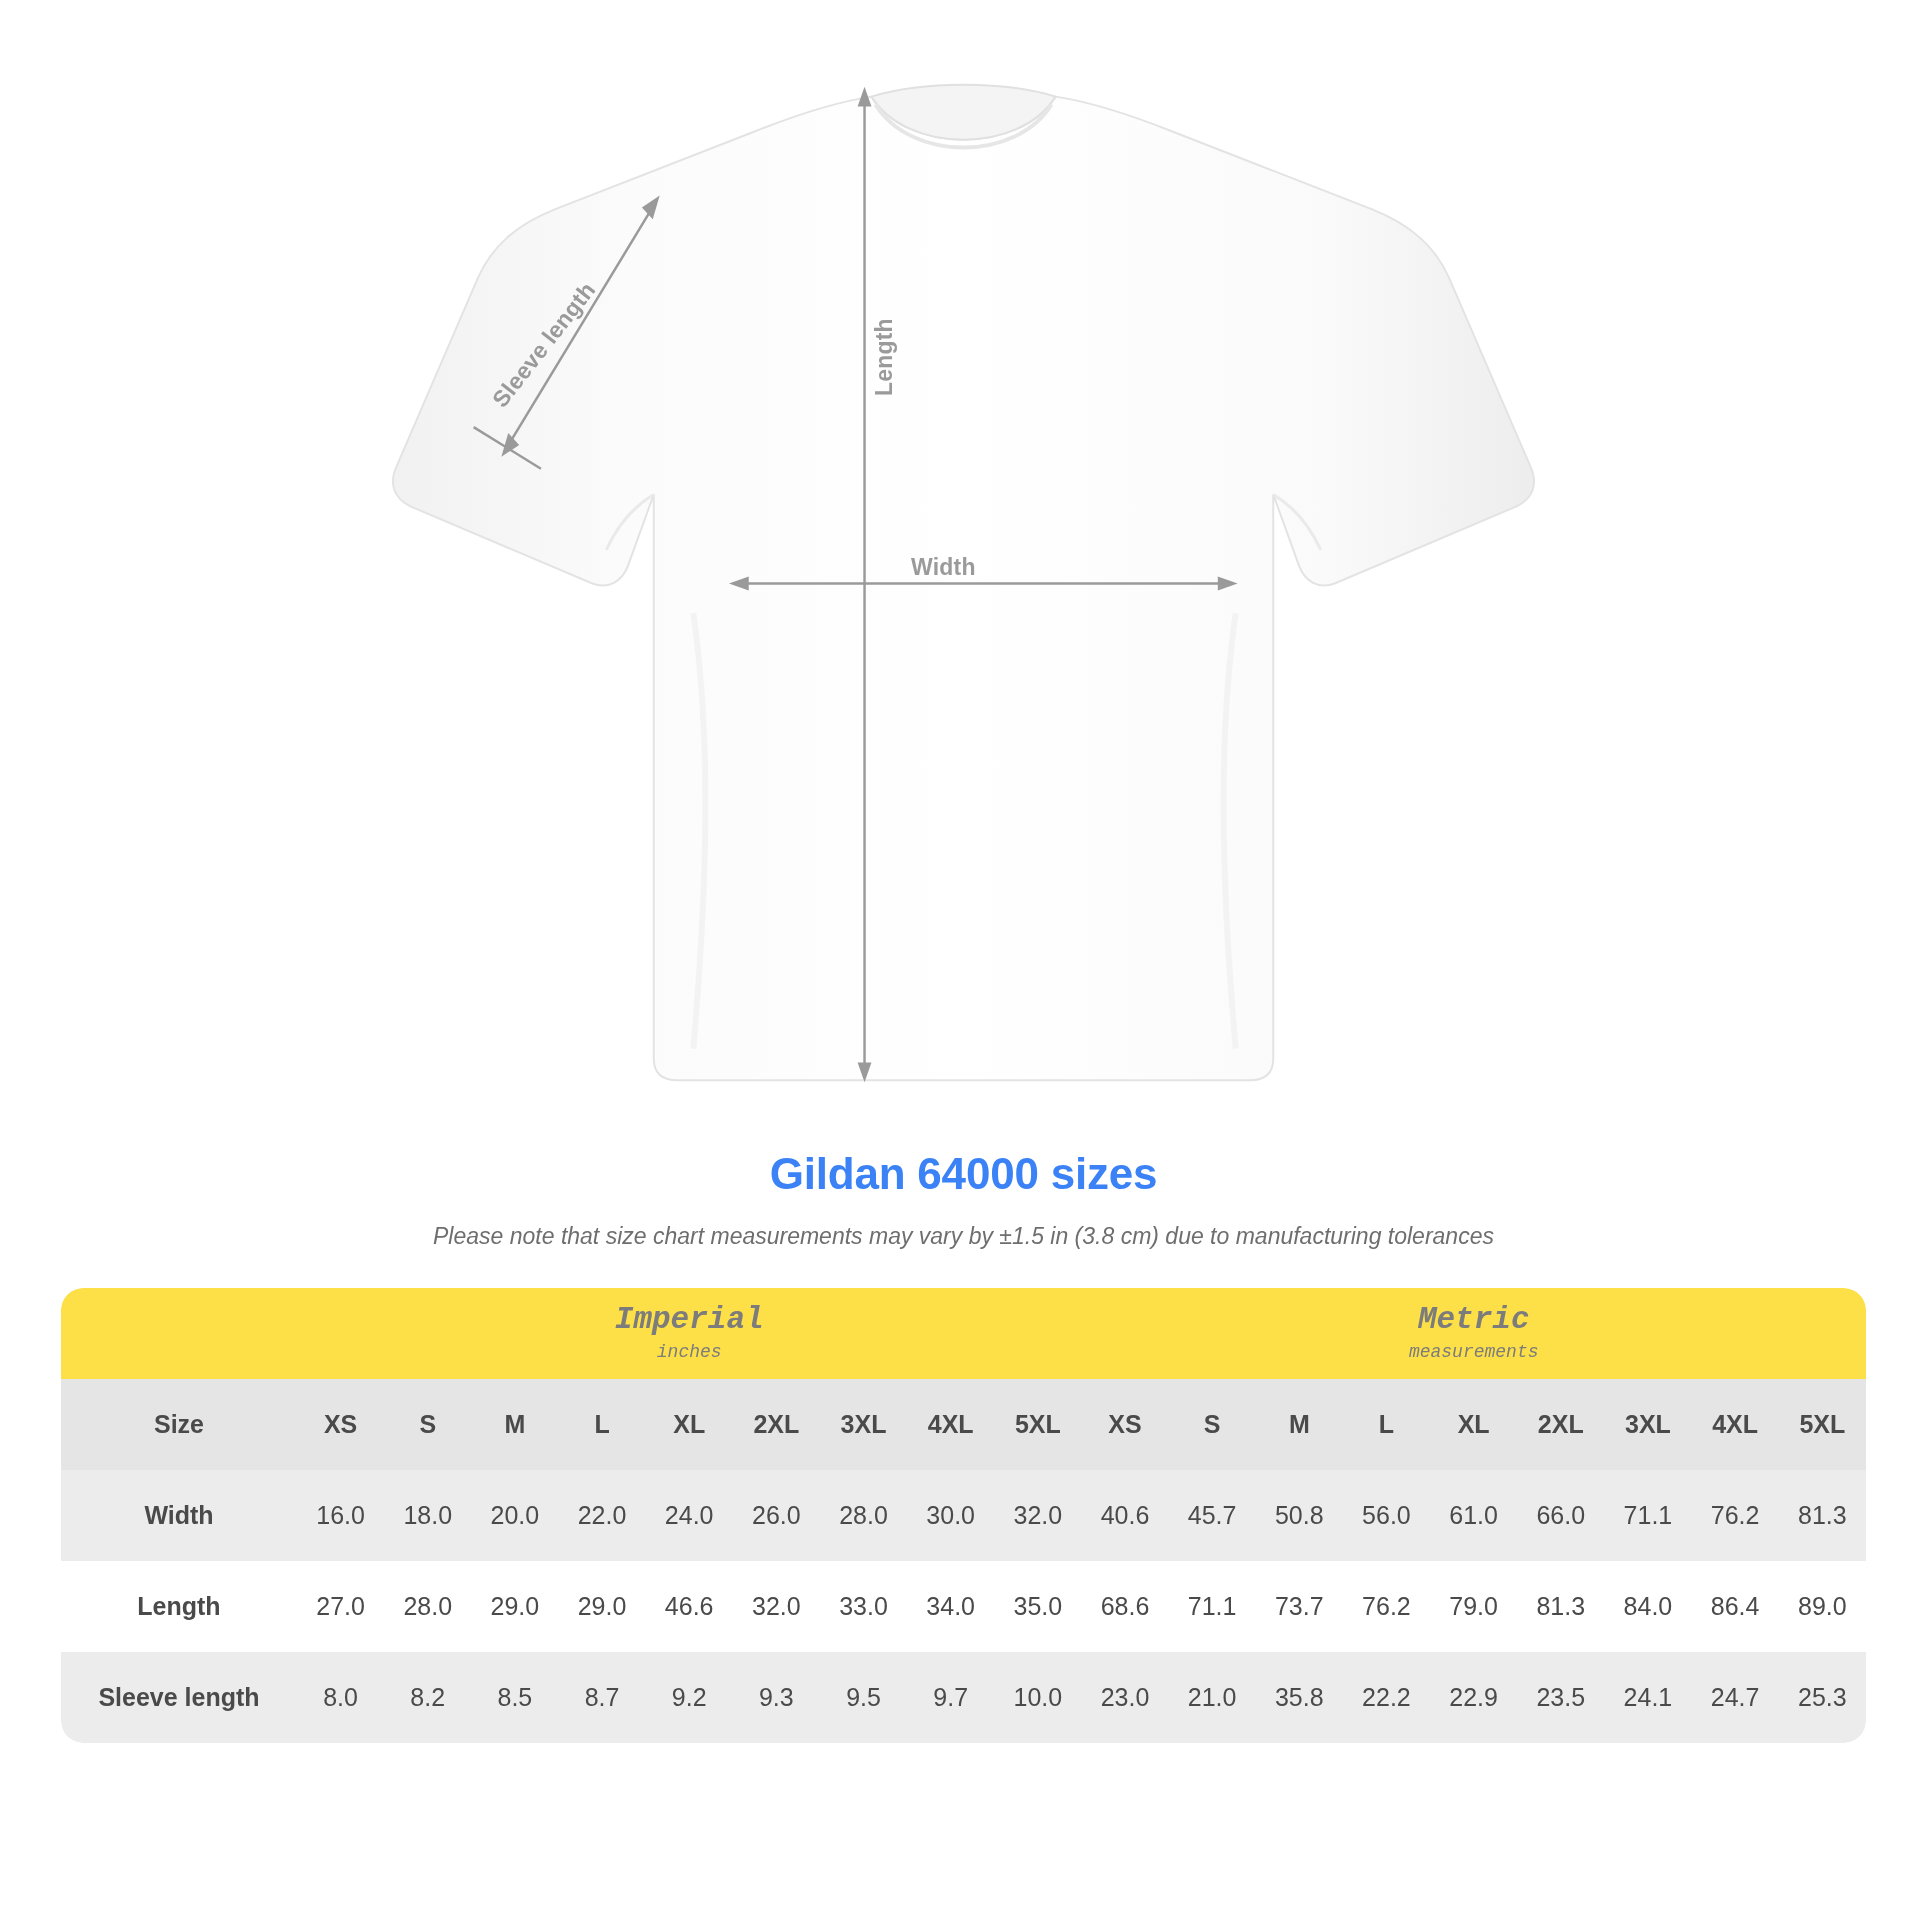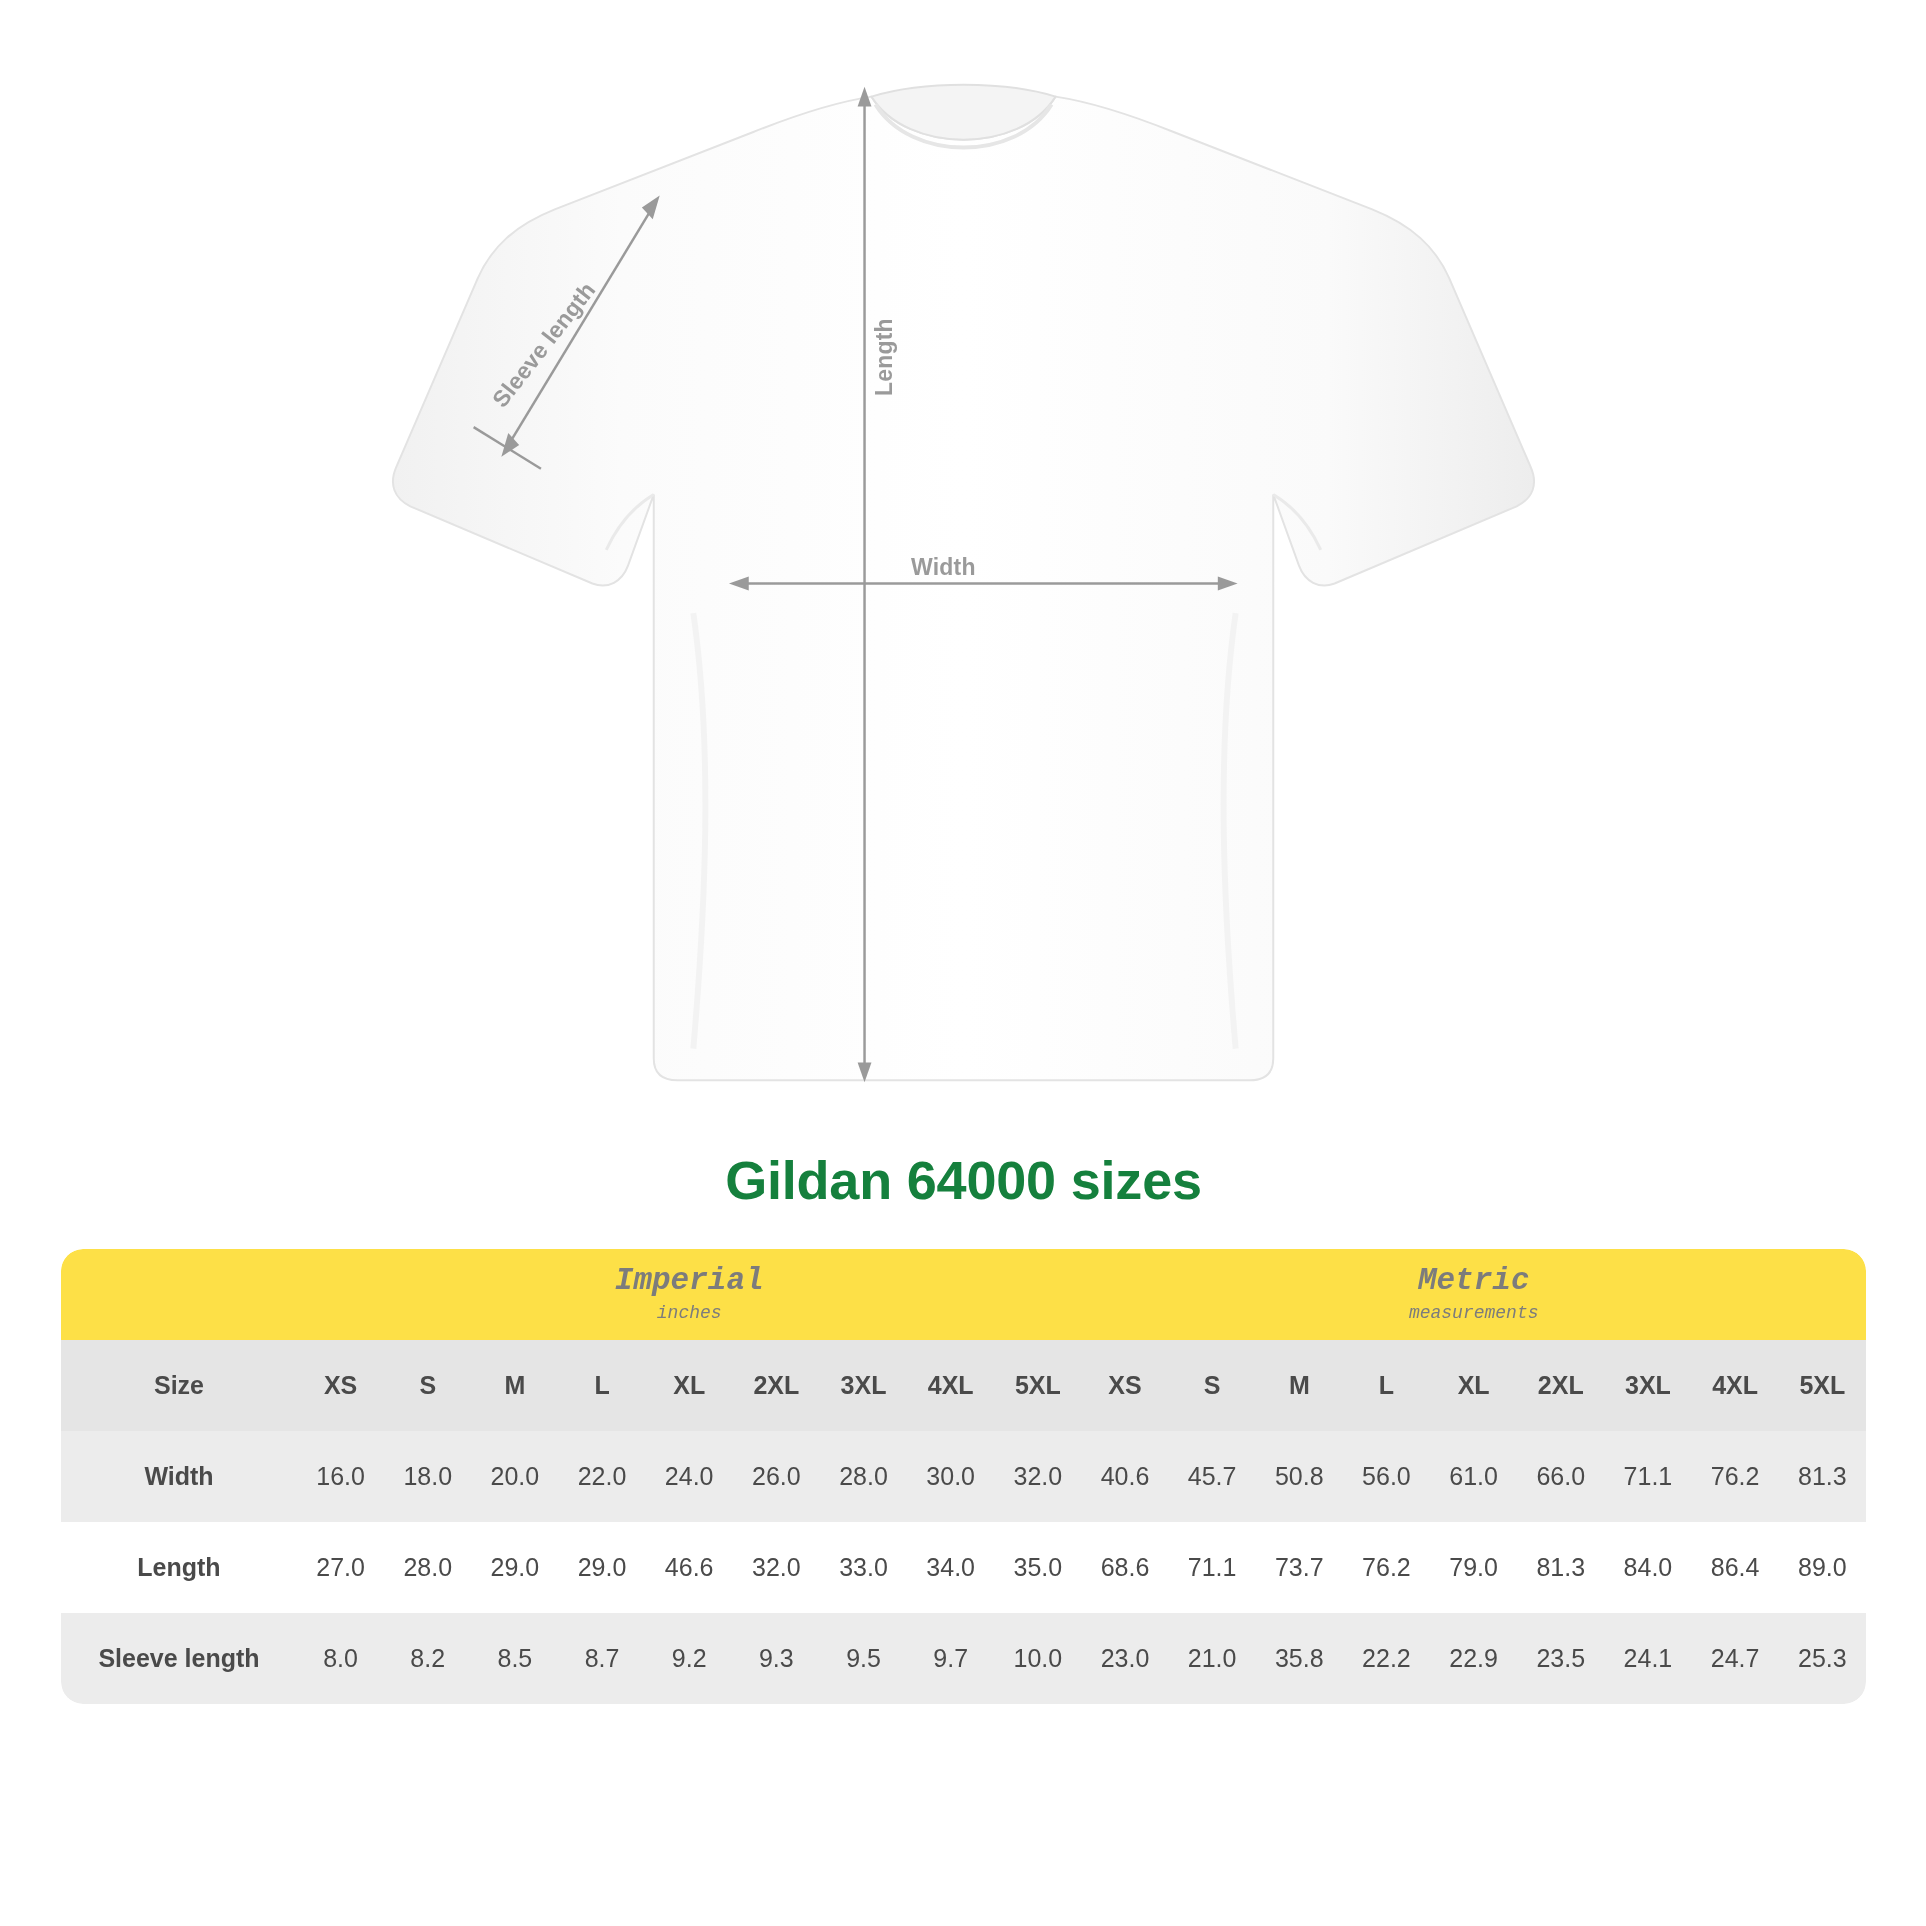--- a/index.html
+++ b/index.html
@@ -64,23 +64,23 @@
     transform-origin: left top;
     font-size: 23px;
   }
 
   
   .title-block {
     text-align: center;
     margin-top: 40px;
   }
   .chart-title {
-    font-size: 54px;
-    font-weight: bold;
-    color: #15803d;
+    font-size: 44px;
+    font-weight: bold;
+    color: #3b82f6;
     letter-spacing: -0.2px;
   }
   .chart-note {
     margin-top: 24px;
     font-size: 23px;
     font-style: italic;
     color: #6e6e6e;
   }
 
   
@@ -215,20 +215,21 @@
       </g>
     </svg>
 
     <span class="dim-label label-width">Width</span>
     <span class="dim-label label-length">Length</span>
     <span class="dim-label label-sleeve">Sleeve length</span>
   </div>
 
   <div class="title-block">
     <div class="chart-title">Gildan 64000 sizes</div>
+    <div class="chart-note">Please note that size chart measurements may vary by ±1.5 in (3.8 cm) due to manufacturing tolerances</div>
   </div>
 
   <div class="table-wrap">
     <table class="size-table">
       <colgroup id="colgroup-holder">
           <col class="col-first">
           <col>
           <col>
           <col>
           <col>

